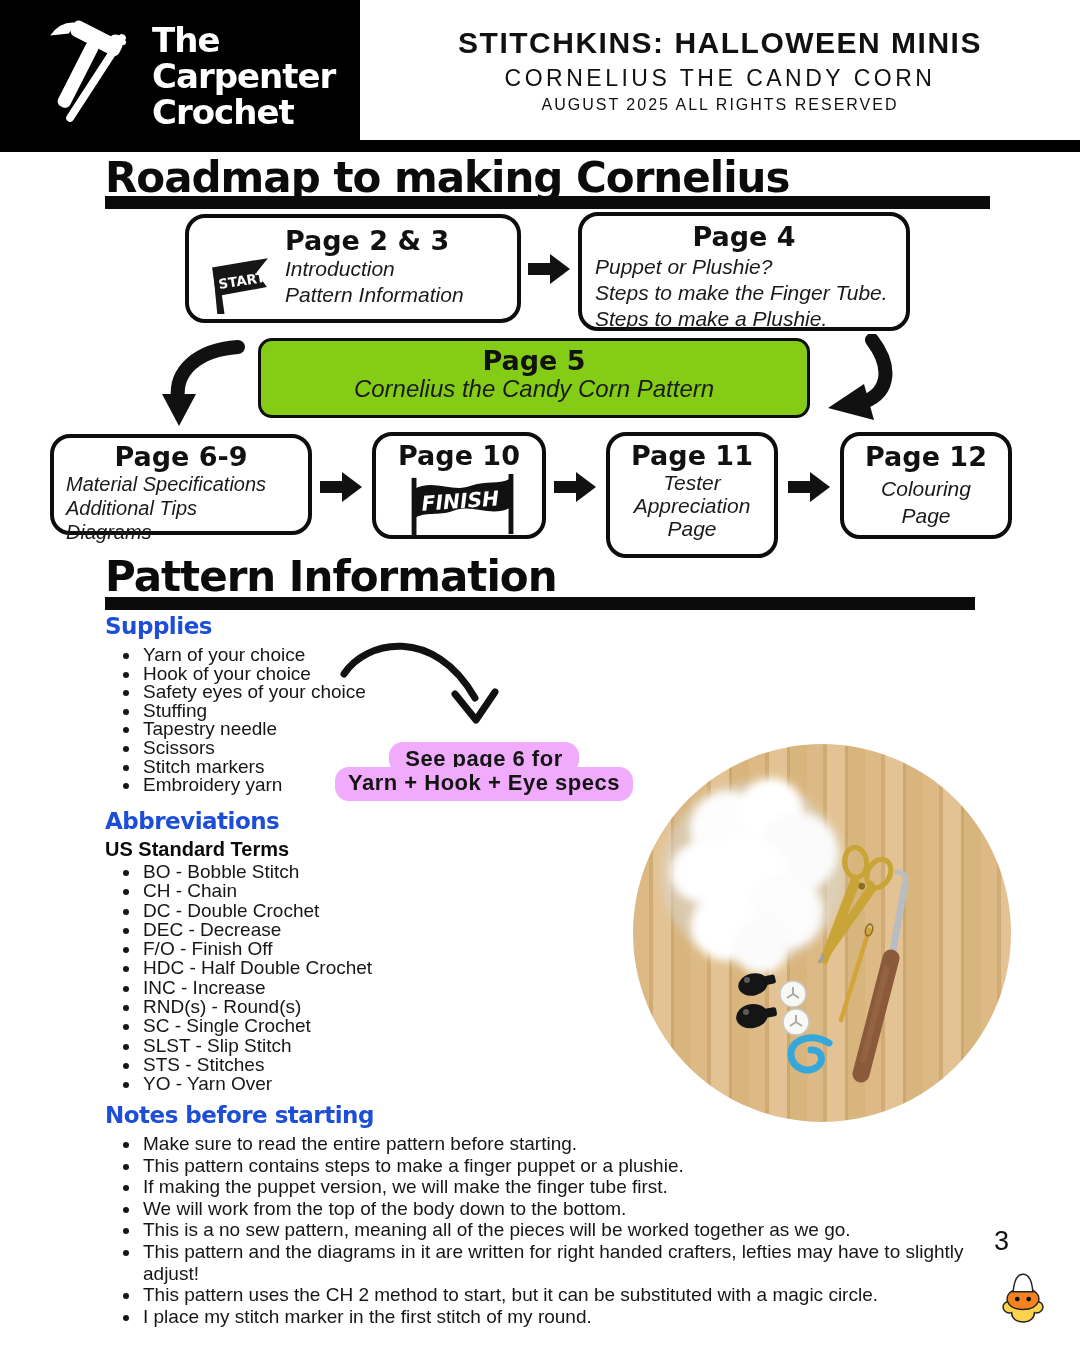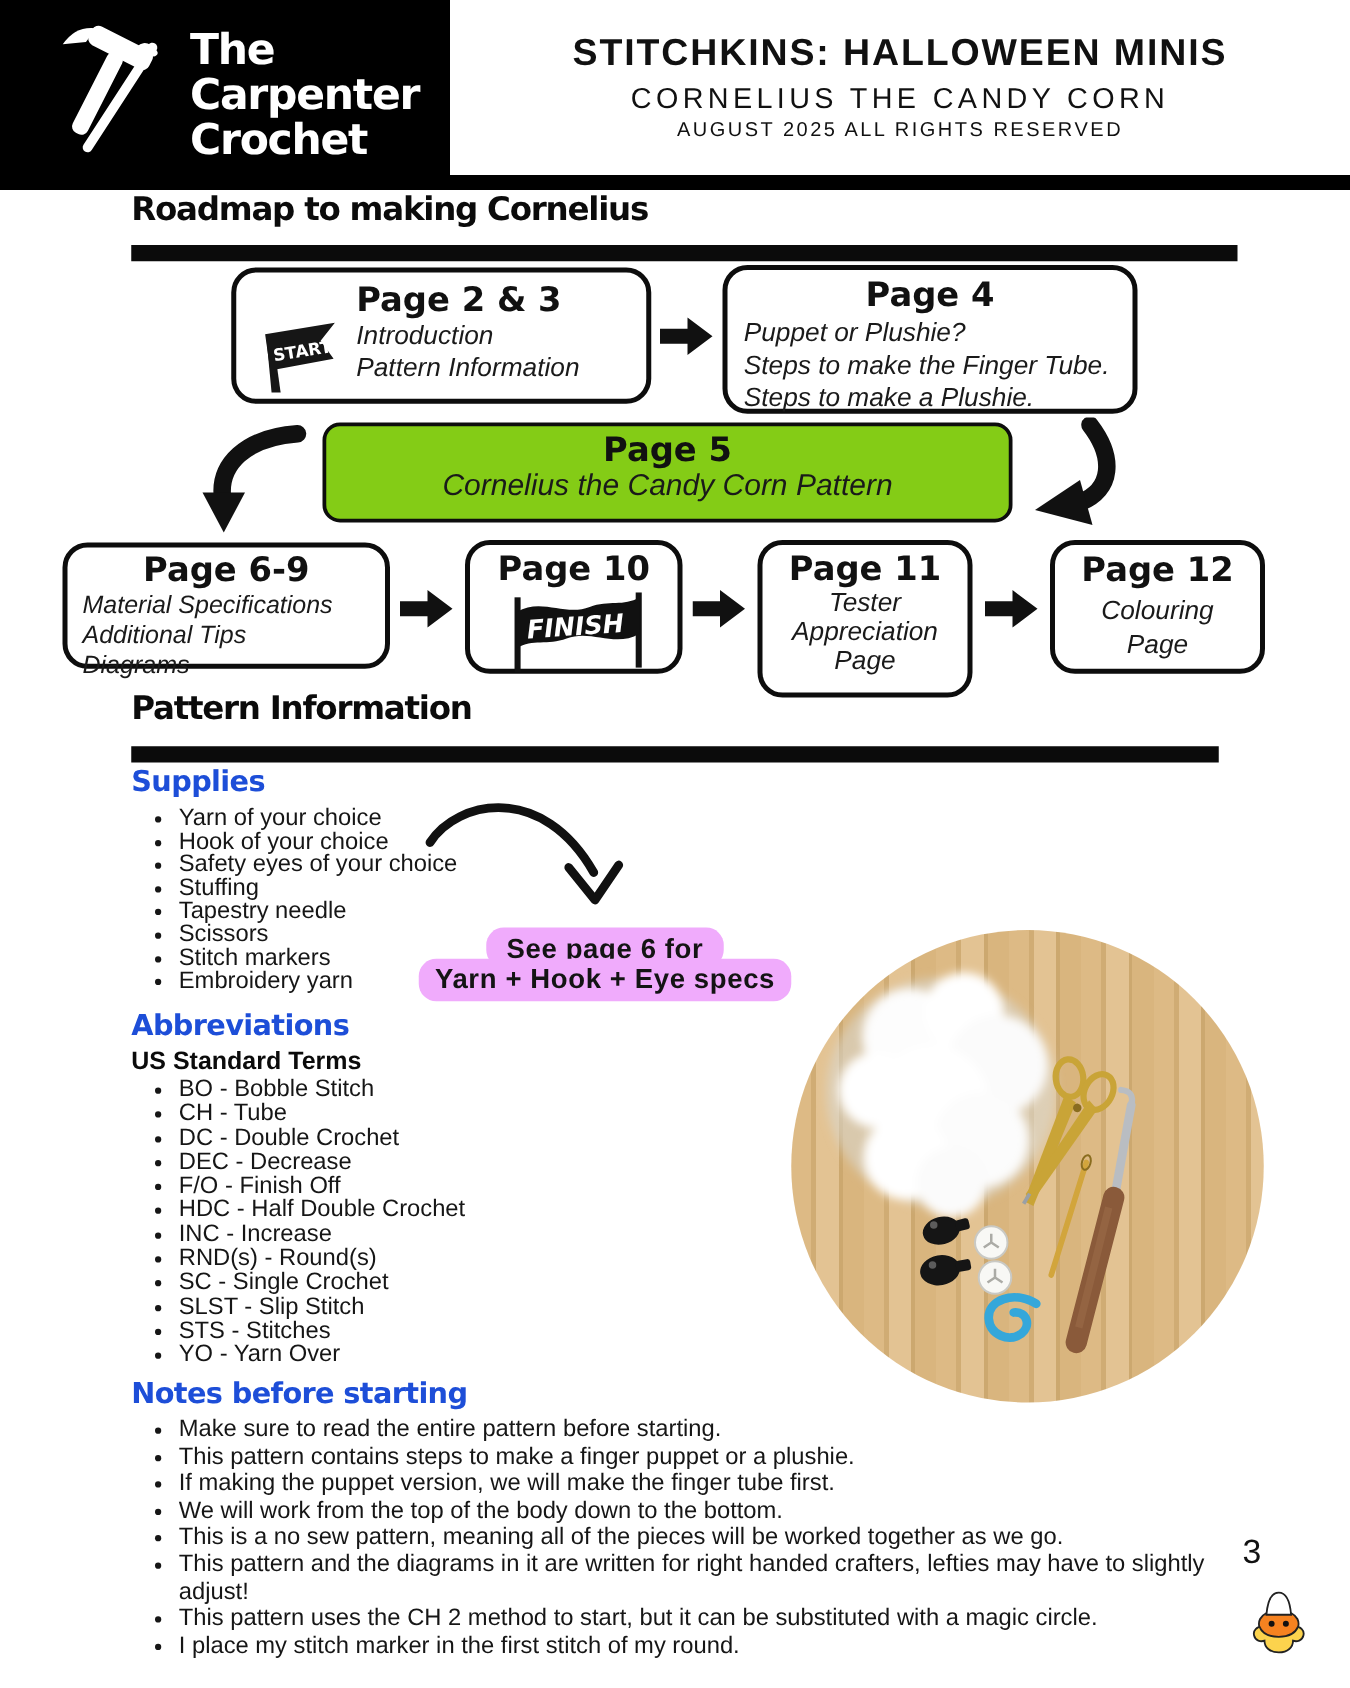--- a/index.html
+++ b/index.html
@@ -14,21 +14,21 @@
              font-family:"DejaVu Sans",sans-serif;font-weight:bold;
              font-size:34px;line-height:36px;letter-spacing:-1px;}
   .title-box{position:absolute;left:360px;top:0;width:720px;height:140px;background:#fff;
              display:flex;flex-direction:column;justify-content:center;align-items:center;}
   .doc-title{font-size:30px;font-weight:bold;letter-spacing:1.5px;}
   .doc-subtitle{font-size:23px;font-weight:400;letter-spacing:3.5px;margin-top:5px;}
   .doc-rights{font-size:16px;font-weight:400;letter-spacing:2px;margin-top:4px;}
 
   
   .h-big{position:absolute;font-family:"DejaVu Sans",sans-serif;font-weight:bold;
-         font-size:26px;letter-spacing:-1px;color:#0b0b0b;}
+         font-size:42px;letter-spacing:-1px;color:#0b0b0b;}
   .hbar{position:absolute;height:13px;background:#0b0b0b;}
 
   
   .fbox{position:absolute;background:#fff;border:4px solid #0d0d0d;border-radius:20px;box-sizing:border-box;}
   .fbox .ftitle{font-family:"DejaVu Sans",sans-serif;font-weight:bold;font-size:27px;line-height:30px;}
   .fbox .fline{font-style:italic;font-size:21px;line-height:26px;color:#1a1a1a;}
   .center{text-align:center;}
   .p5box{background:#84cc16;border:3px solid #0d0d0d;border-radius:14px;}
   .arrow-abs{position:absolute;}
 
@@ -272,21 +272,21 @@
       </g>
 
       <path d="M196,299 C178,288 157,296 158,311 C159,324 174,330 184,323 C192,317 189,305 178,306" fill="none" stroke="#35A7DA" stroke-width="7" stroke-linecap="round"></path>
     </svg>
   </div>
 
   <div class="h-sub" style="left:105px;top:808px;">Abbreviations</div>
   <div class="h-sub2" style="left:105px;top:838px;">US Standard Terms</div>
   <ul class="blist abbr-list" style="left:105px;top:862px;">
       <li>BO - Bobble Stitch</li>
-      <li>CH - Tube</li>
+      <li>CH - Chain</li>
       <li>DC - Double Crochet</li>
       <li>DEC - Decrease</li>
       <li>F/O - Finish Off</li>
       <li>HDC - Half Double Crochet</li>
       <li>INC - Increase</li>
       <li>RND(s) - Round(s)</li>
       <li>SC - Single Crochet</li>
       <li>SLST - Slip Stitch</li>
       <li>STS - Stitches</li>
       <li>YO - Yarn Over</li>

